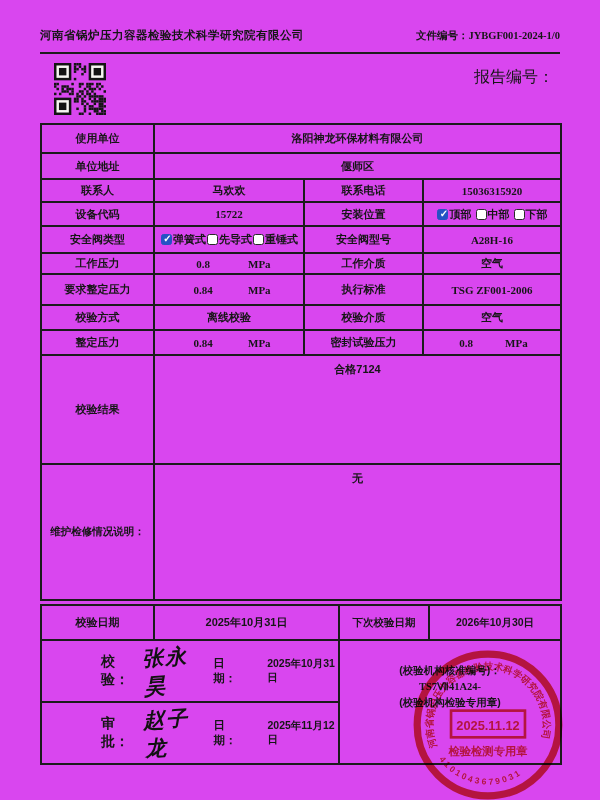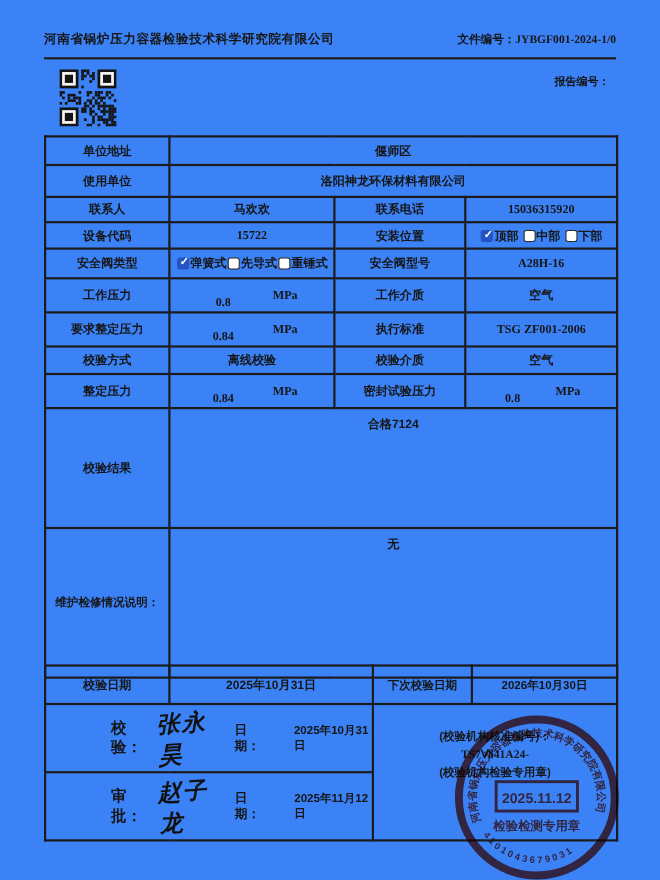--- a/index.html
+++ b/index.html
@@ -1,19 +1,19 @@
 <!DOCTYPE html>
 <html><head>
 <meta charset="utf-8">
 <style>
   * { margin:0; padding:0; box-sizing:border-box; }
   html,body { background:#e9e7e2; }
   .page {
     position:relative; width:600px; height:800px; margin:0 auto;
-    background:#3b82f6; color:#161616; overflow:hidden;
+    background:#d946ef; color:#161616; overflow:hidden;
     font-family:"Liberation Sans", sans-serif;
     padding-left:15px;
   }
   
   .doc-header {
     position:absolute; left:40px; right:40px; top:28px;
     display:flex; justify-content:space-between; align-items:baseline;
     border-bottom:2.5px solid #1d1d1d; padding-bottom:9px;
   }
   .company-name { font-size:11.5px; font-weight:bold; letter-spacing:.5px; }
@@ -22,39 +22,39 @@
   .title-block { position:absolute; left:40px; right:40px; top:58px; height:64px; }
   .qr { position:absolute; left:14px; top:5px; width:52px; height:52px; }
   .doc-title {
     text-align:center; font-size:20px; font-weight:bold; letter-spacing:3px;
     padding-top:10px;
   }
   .report-no-row {
     display:flex; justify-content:flex-end; align-items:baseline;
     margin-top:9px; padding-right:6px;
   }
-  .report-no-label { font-size:10px; font-weight:bold;margin-left:44px; }
+  .report-no-label { font-size:16px; font-weight:normal;margin-left:44px; }
   .report-no-value {
     font-size:11px; font-weight:bold; font-family:"Liberation Serif", serif;
     border-bottom:2px solid #1d1d1d; min-width:158px; text-align:center;
     padding:0 4px 1px 4px; margin-left:4px;
   }
   
   table { border-collapse:collapse; table-layout:fixed; }
   #t1 { position:absolute; left:40px; top:123px; width:520px; }
   #t2 { position:absolute; left:40px; top:604px; width:520px; }
   td {
     border:2px solid #1b1b1b; font-size:11px; font-weight:bold;
     text-align:center; vertical-align:middle; padding:2px 3px;
     overflow:hidden;
   }
   td.num { font-family:"Liberation Serif", serif; }
   td.topleft { text-align:center; vertical-align:top; padding:6px 8px; }
   .vu { display:flex; align-items:center; width:100%; }
-  .vu .v { flex:1.25; text-align:center; font-family:"Liberation Serif", serif;margin-top:13px; }
+  .vu .v { flex:1.25; text-align:center; font-family:"Liberation Serif", serif; }
   .vu .u { width:52px; text-align:left; font-family:"Liberation Serif", serif; }
   
   .opt { white-space:nowrap; }
   .cb {
     display:inline-block; width:11px; height:11px; border:1.5px solid #2a2a2a;
     border-radius:2.5px; vertical-align:-2px; margin:0 1px; background:#fff;
     position:relative;
   }
   .cb.checked { background:#2553c4; border-color:#2553c4; }
   .cb.checked::after {
@@ -228,27 +228,27 @@
   </div>
 
   <table id="t1">
     <colgroup>
         <col style="width:113px">
         <col style="width:150px">
         <col style="width:119px">
         <col style="width:138px">
       </colgroup>
     <tbody>
-        <tr style="height:26px">
+        <tr style="height:29px">
+      <td>使用单位</td>
+      <td colspan="3">洛阳神龙环保材料有限公司</td>
+    </tr>
+    <tr style="height:26px">
       <td>单位地址</td>
       <td colspan="3">偃师区</td>
-    </tr>
-    <tr style="height:29px">
-      <td>使用单位</td>
-      <td colspan="3">洛阳神龙环保材料有限公司</td>
     </tr>
     <tr style="height:23px">
       <td>联系人</td>
       <td>马欢欢</td>
       <td>联系电话</td>
       <td class="num">15036315920</td>
     </tr>
     <tr style="height:24px">
       <td>设备代码</td>
       <td class="num">15722</td>

